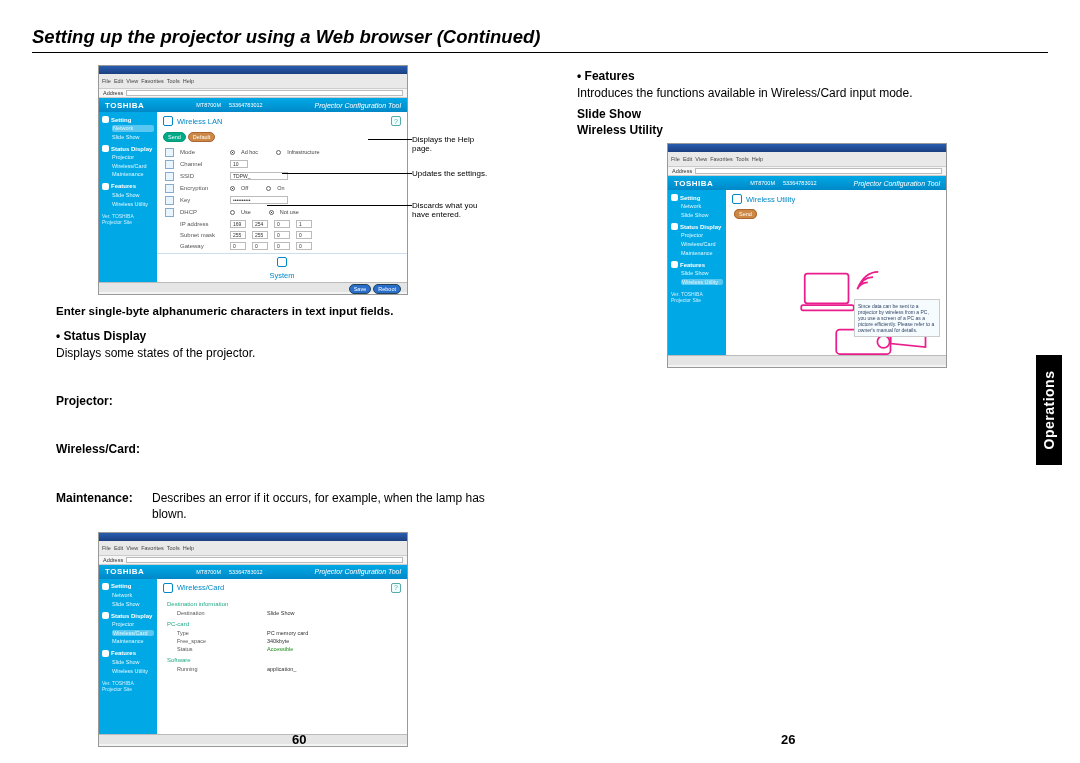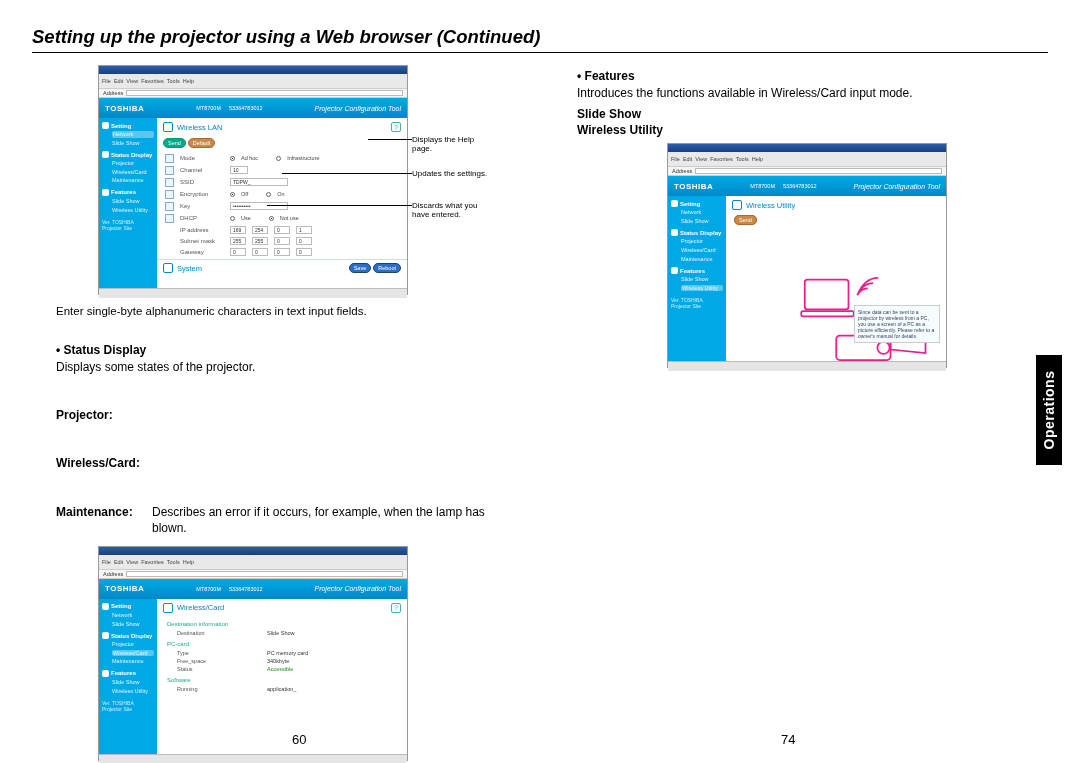--- a/index.html
+++ b/index.html
@@ -25,29 +25,30 @@
   }
   .columns {
     display: flex;
     padding: 0 28px;
     gap: 54px;
   }
   .col { flex: 1; }
   .subhead { font-weight: bold; font-size: 12px; margin: 6px 0 2px 28px; }
   .bullet::before { content: "• "; }
   .para { font-size: 12px; margin-left: 28px; line-height: 1.35; }
-  .note { font-size: 11.5px; font-weight: normal; margin: 10px 0 26px 28px; }
+  .note { font-size: 11.5px; font-weight: bold; margin: 10px 0 12px 28px; }
   .deftable { margin-left: 28px; font-size: 12px; }
   .deftable .row { display: flex; line-height: 1.35; margin-top: 32px; }
   .deftable .term { font-weight: bold; min-width: 96px; }
   .deftable .def  { flex: 1; }
   .page-number-left, .page-number-right {
     position: absolute;
     bottom: 16px;
     font-size: 13px;
+    font-weight: bold;
   }
   .page-number-left  { left: 292px; }
   .page-number-right { left: 781px; }
   .side-tab {
     position: absolute;
     right: 18px;
     top: 355px;
     width: 26px;
     height: 110px;
     background: #000;
@@ -70,21 +71,21 @@
     background: #f3f5f5;
     font-size: 7px;
     color: #333;
     position: relative;
   }
   .shot .winbar { height: 8px; background: linear-gradient(#2a5db0,#1a3f80); }
   .shot .toolbar { height: 14px; background:#e9e9e9; display:flex; align-items:center; padding:0 3px; gap:3px; }
   .shot .toolbar span { font-size:5.5px; color:#444; }
   .shot .addr { height:10px; background:#f5f5f5; border-top:1px solid #ccc;border-bottom:1px solid #ccc; display:flex; align-items:center; padding:0 4px;}
   .shot .addr .box { flex:1; height:6px; background:#fff; border:1px solid #bbb; }
-  .shot .brandbar { height:20px; background: linear-gradient(#00a9e6,#0088c8); display:flex; align-items:center; justify-content:space-between; padding:0 6px; color:#fff; }
+  .shot .brandbar { height:14px; background: linear-gradient(#00a9e6,#0088c8); display:flex; align-items:center; justify-content:space-between; padding:0 6px; color:#fff; }
   .shot .brandbar .brand { font-weight:bold; font-size:8px; letter-spacing:0.5px;}
   .shot .brandbar .rtitle { font-style:italic; font-size:7px; }
   .shot .body { display:flex; background:#fff; }
   .shot .sidebar { width:58px; background:#00a9e6; padding:4px 3px; }
   .shot .sidebar .group { margin-bottom:5px; }
   .shot .sidebar .ghdr { color:#fff; font-size:6px; font-weight:bold; display:flex; align-items:center; gap:2px;}
   .shot .sidebar .ghdr::before{content:"";width:7px;height:7px;background:#fff;border-radius:2px;display:inline-block;}
   .shot .sidebar .gitem { color:#e0f7ff; font-size:5.5px; margin:2px 0 2px 10px; line-height:1.2;}
   .shot .sidebar .active { background:rgba(255,255,255,0.35); border-radius:2px; padding:0 1px;}
   .shot .sidebar .ver { color:#cdefff; font-size:5px; margin-top:6px; }
@@ -95,21 +96,21 @@
   .shot .main .btn { font-size:5.5px; padding:1px 4px; border-radius:6px; border:1px solid #999; background:#f0f0f0;}
   .shot .main .btn.bsend{background:#0a8; color:#fff;border-color:#097;}
   .shot .main .btn.bdef{background:#c84;color:#fff;border-color:#a63;}
   .shot .main .formrow{display:flex;align-items:center;padding:1.5px 8px; gap:6px;}
   .shot .main .formrow .ic{width:9px;height:9px;border:1px solid #8ac; background:#eaf6ff;}
   .shot .main .formrow .lbl{width:44px;font-size:6px;color:#555;}
   .shot .main .formrow .radio{width:5px;height:5px;border:1px solid #666;border-radius:50%;display:inline-block;}
   .shot .main .formrow .radio.on{background:radial-gradient(#333 40%, transparent 45%);}
   .shot .main .formrow .txt{font-size:5.5px;color:#444;}
   .shot .main .formrow .inp{height:8px;border:1px solid #bbb;background:#fff;font-size:5px;padding:0 2px;display:flex;align-items:center;}
-  .shot .main .syshdr{display:flex;align-items:center;gap:4px;padding:3px 6px;color:#0088c8;font-size:7.5px;border-top:1px solid #cde; margin-top:2px;}
+  .shot .main .syshdr{display:flex;align-items:center;gap:4px;padding:3px 6px;color:#0088c8;font-size:7.5px;border-top:1px solid #cde; margin-top:2px;flex-direction:column;}
   .shot .main .syshdr::before{content:"";width:8px;height:8px;border:1px solid #0088c8;border-radius:2px;display:inline-block;}
   .shot .foot { height:10px; background:#e5e5e5; border-top:1px solid #bbb; }
   .shot .help-q { position:absolute; width:10px;height:10px; border:1px solid #5aa; color:#5aa; font-size:7px; display:flex;align-items:center;justify-content:center; border-radius:2px; background:#eff;}
 
   
   .callouts { position:absolute; font-size:8px; line-height:1.15; color:#000;text-decoration:underline;}
   .callout { position:absolute; width:78px; }
   .callout .line { position:absolute; border-top:1px solid #000; height:0;}
 
   
@@ -448,17 +449,17 @@
             <div style="position:absolute; right:6px; bottom:18px; width:86px; border:1px solid #ccc; background:#f6fcfe; padding:3px; font-size:5px; line-height:1.2; color:#346;">Since data can be sent to a projector by wireless from a PC, you use a screen of a PC as a picture efficiently. Please refer to a owner's manual for details.</div>
           </div>
         </div>
         <div class="foot"></div>
       </div>
     </div>
   </div>
 </div>
 
 <div class="page-number-left">60</div>
-<div class="page-number-right">74</div>
+<div class="page-number-right">26</div>
 
 <div class="side-tab">
     <span>Operations</span>
   </div>
 
 </body></html>

